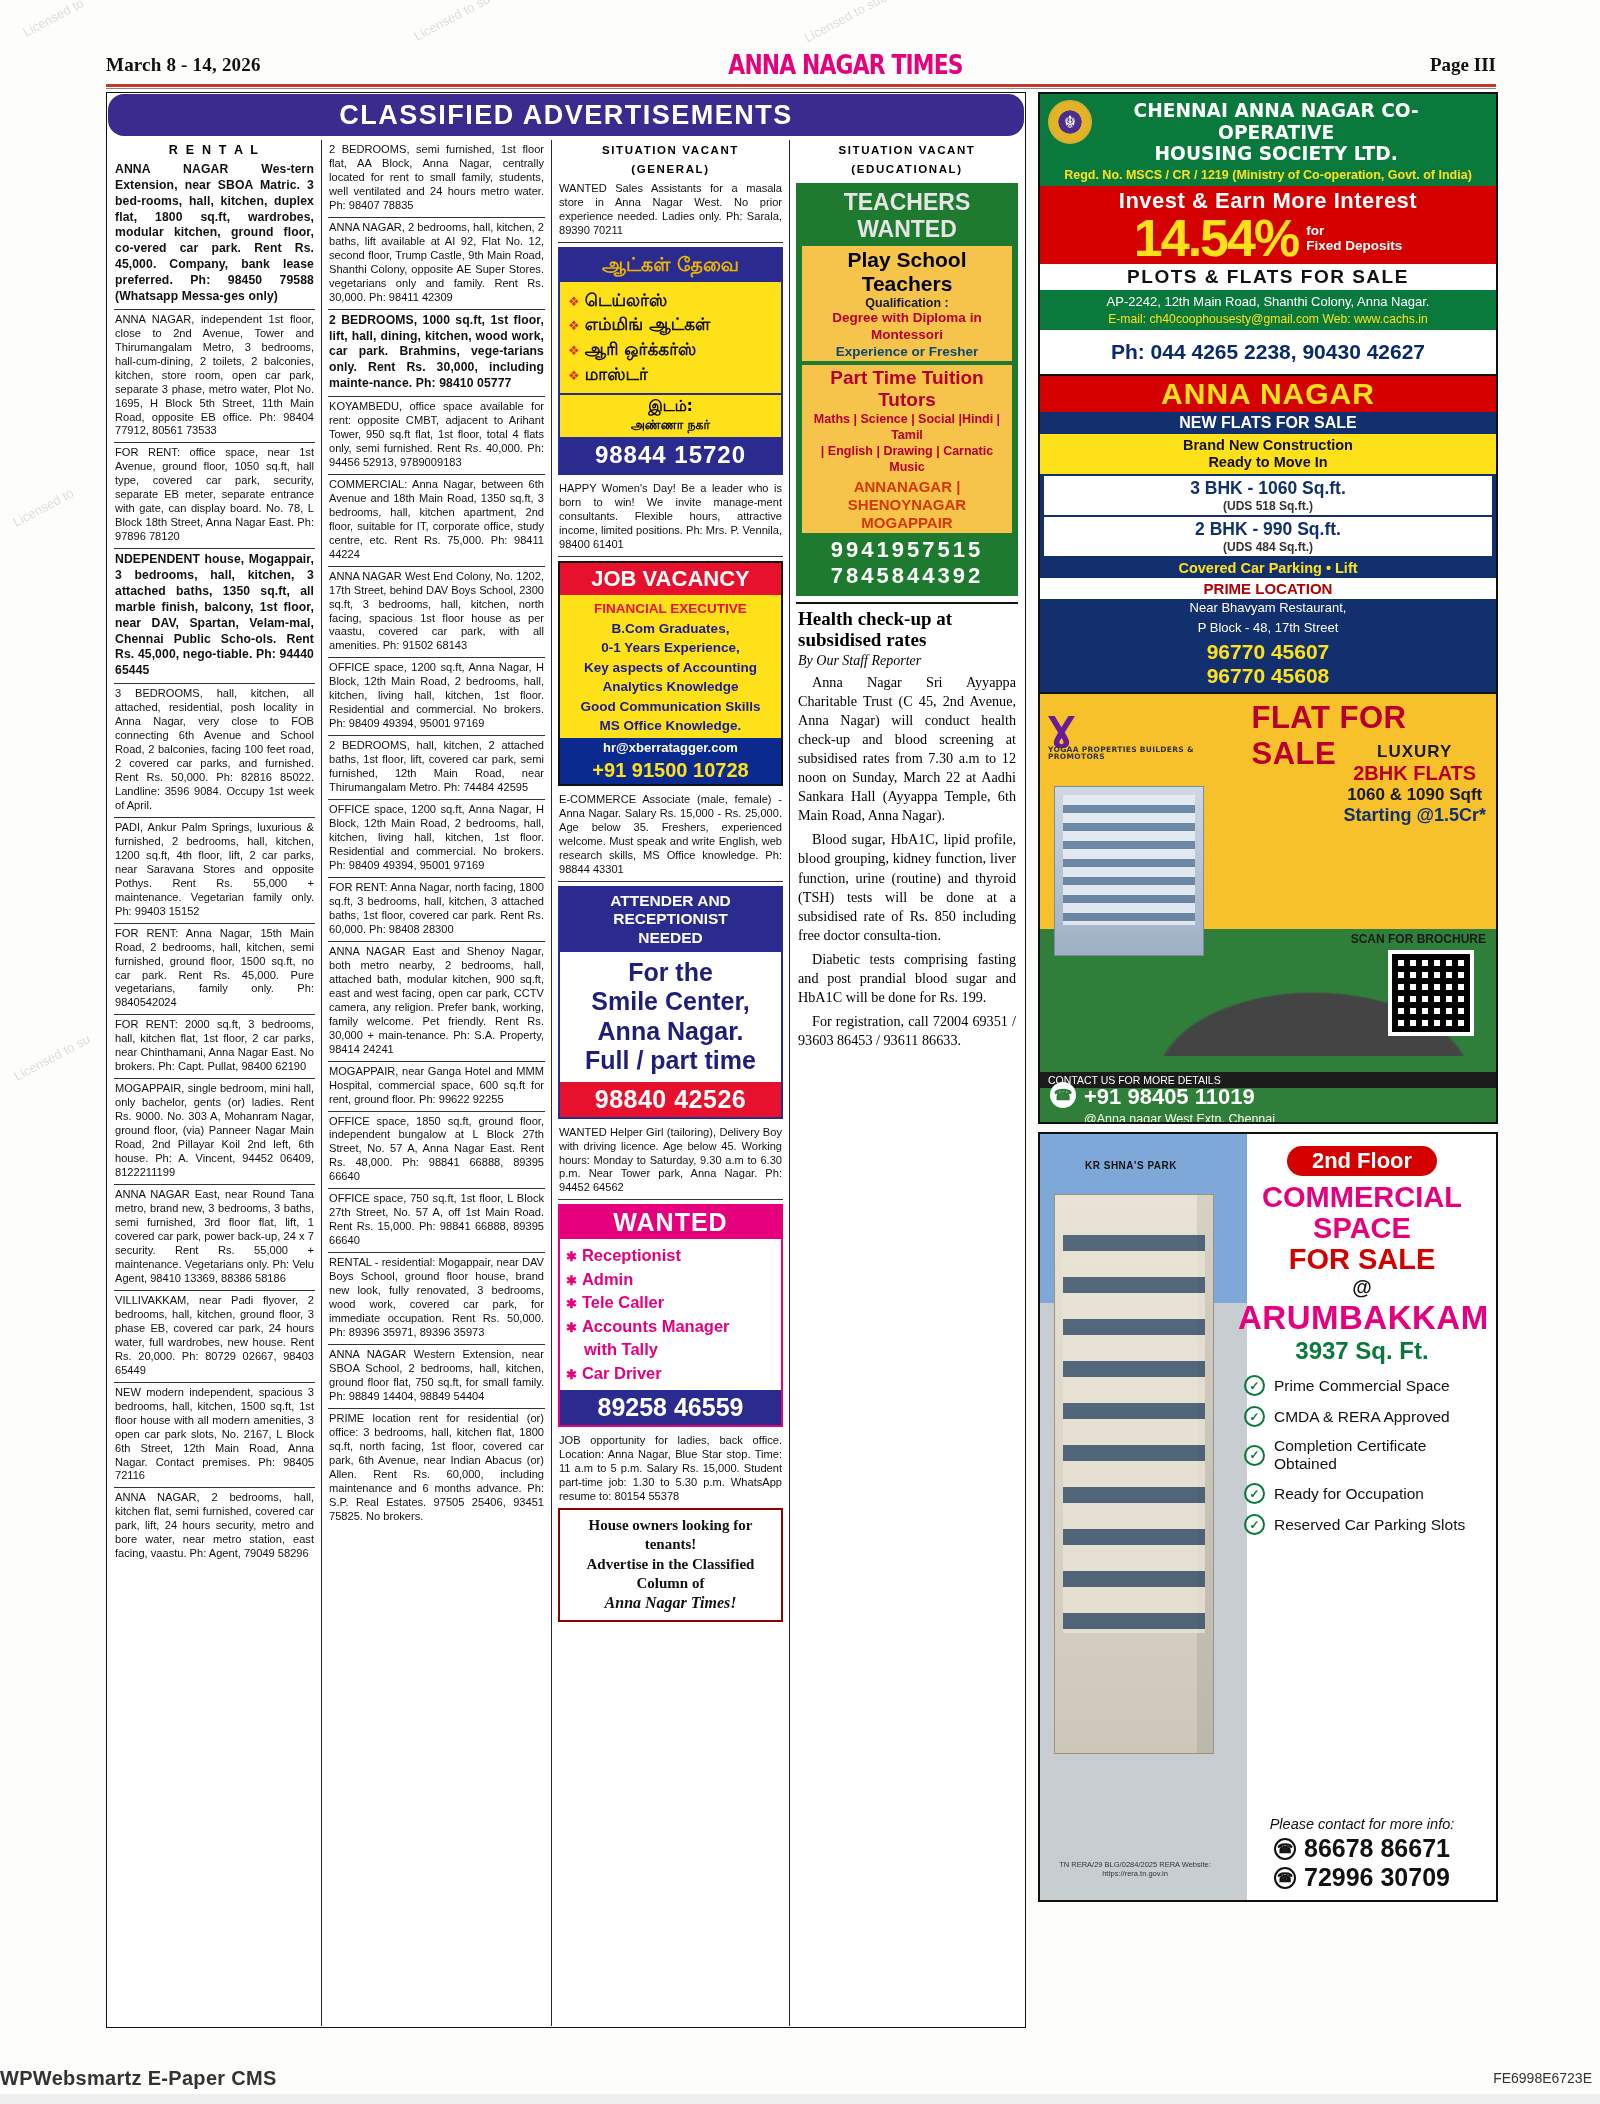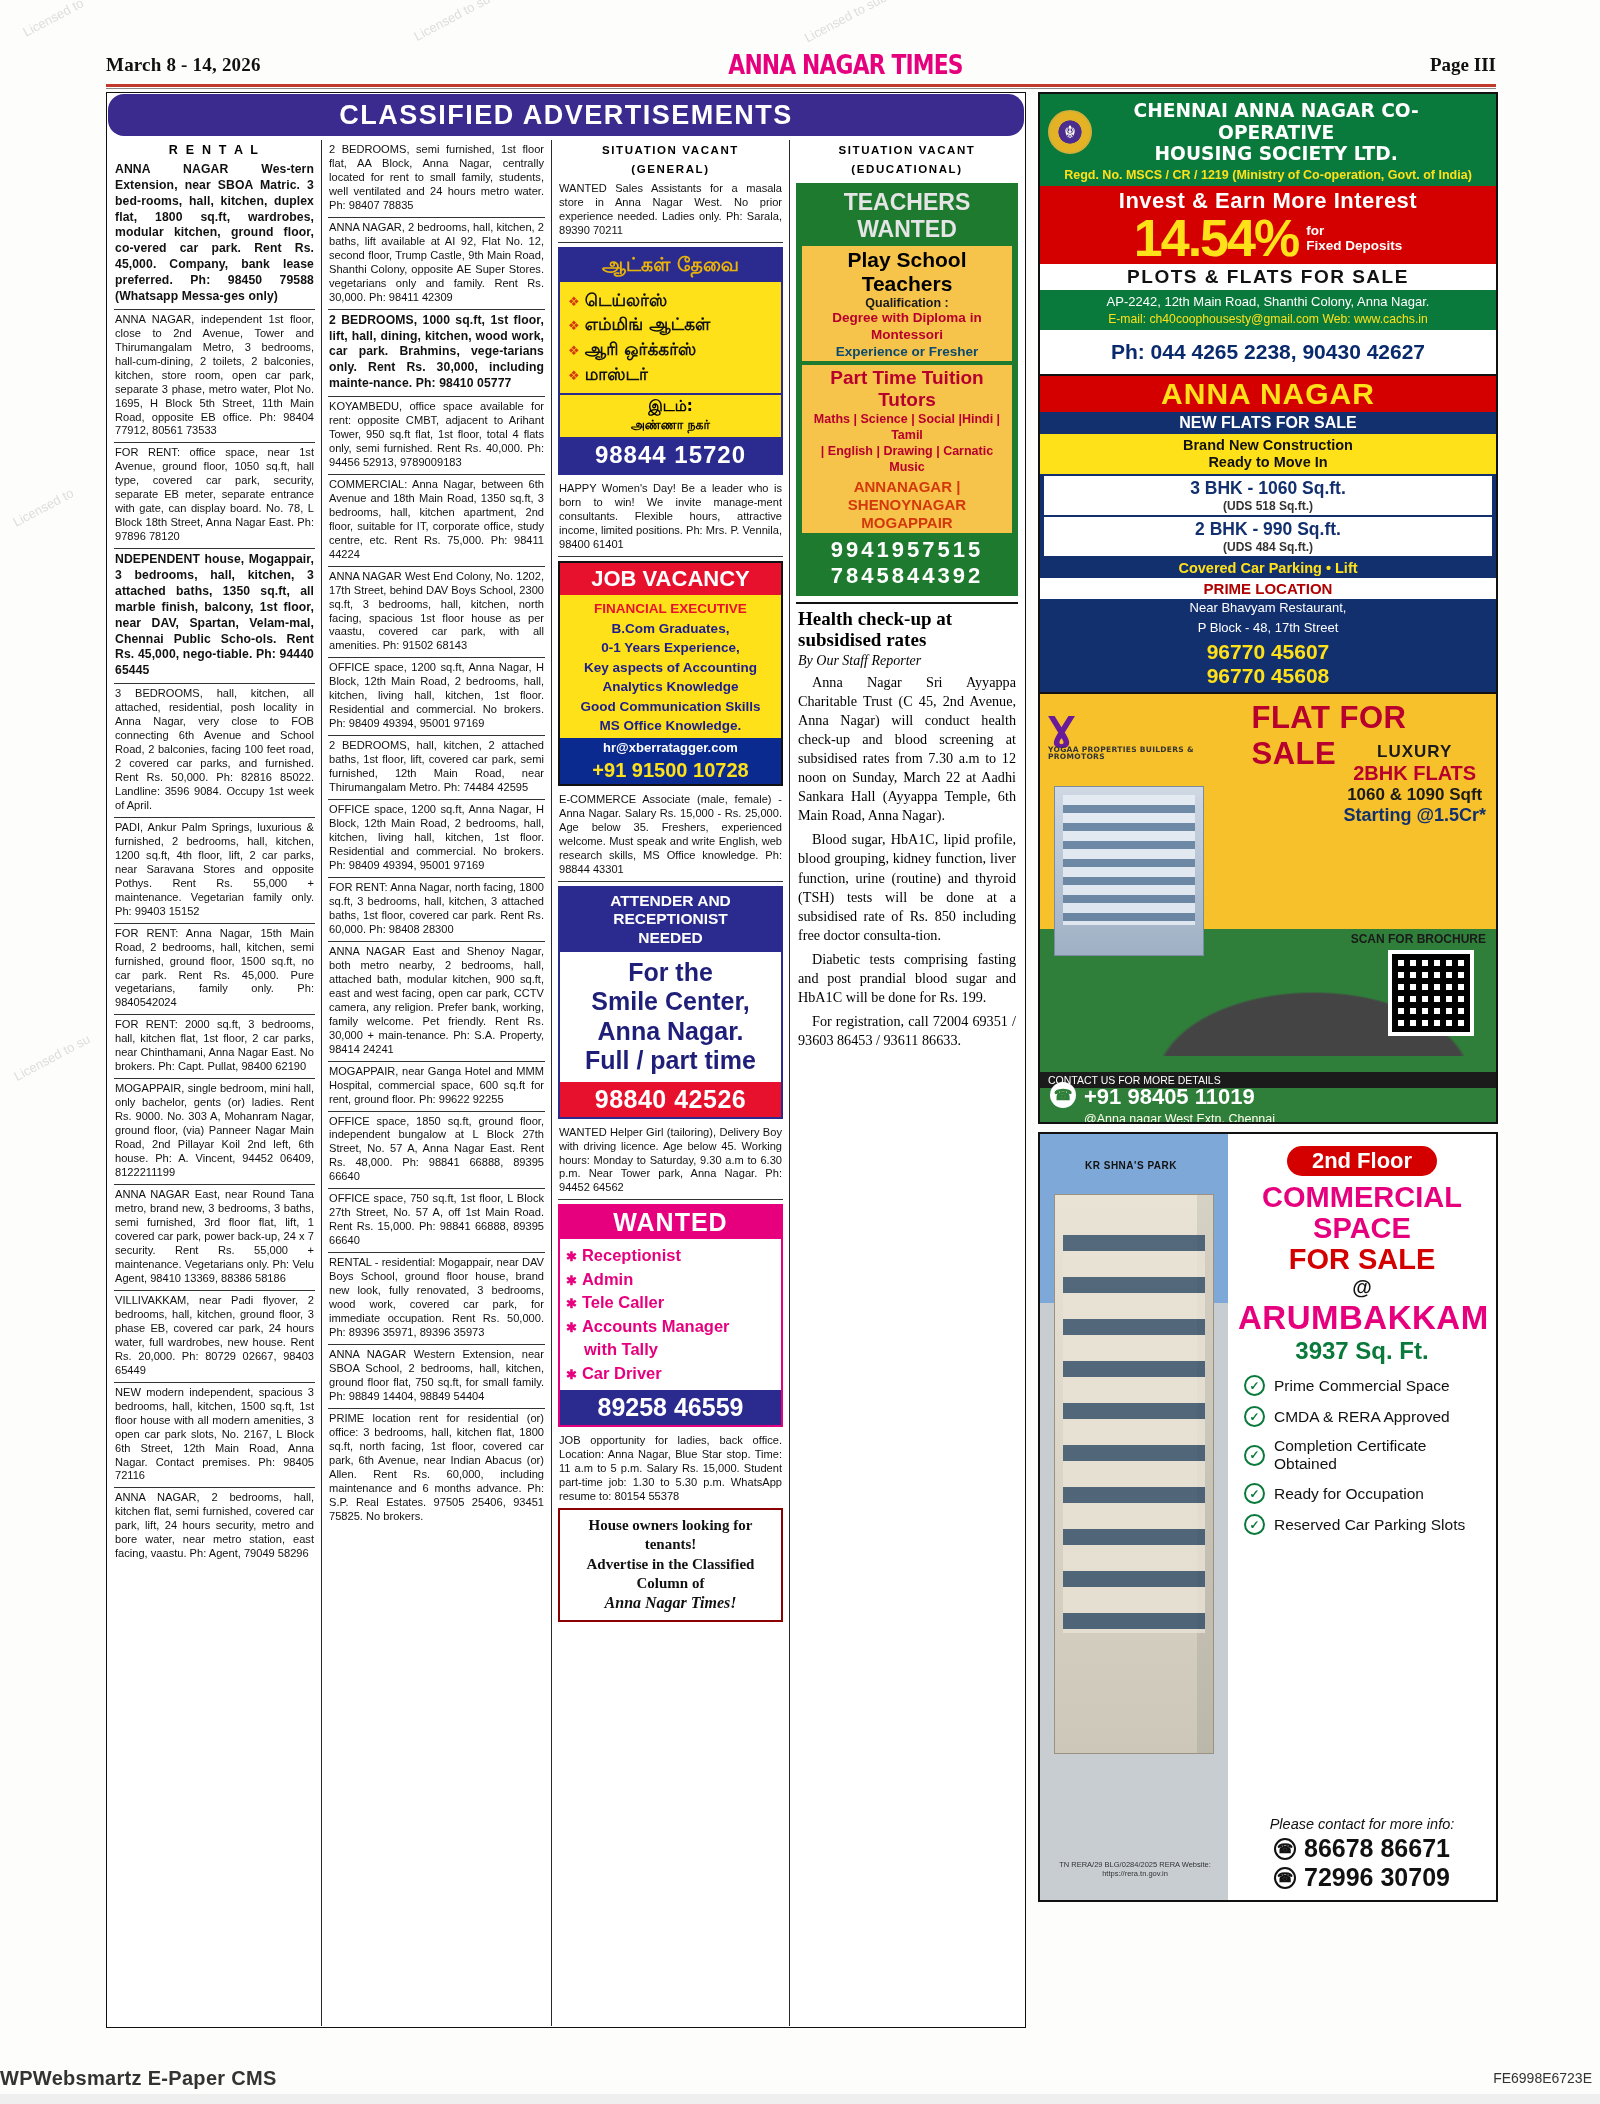--- a/index.html
+++ b/index.html
@@ -112,21 +112,21 @@
   
   .article { font-family:"Liberation Serif", serif; padding:4px 2px; }
   .article h2 { font-size:19px; font-weight:bold; line-height:1.15; color:#000; }
   .article .by { font-size:14px; font-style:italic; margin:2px 0 4px; }
   .article p { font-size:14.2px; line-height:1.34; text-align:justify; text-indent:14px; margin-bottom:5px; }
 
   
   .rail { position:absolute; left:1038px; top:92px; width:460px; }
 
   .ad-coop { border:2px solid #111; background:#0a7a3c; }
-  .coop-top { display:flex; align-items:center; padding:6px 8px 2px; }
+  .coop-top { display:flex; padding:6px 8px 2px; }
   .coop-seal { width:44px; height:44px; border-radius:50%;
     background:radial-gradient(circle at 50% 50%, #4b2d8f 0 40%, #e3b325 42% 72%, #b8860b 74% 100%);
     border:2px solid #d4af37; position:relative; flex:none;}
   .coop-seal::after { content:"\262C"; position:absolute; inset:0; display:flex; align-items:center; justify-content:center;
     color:#ffe; font-size:17px; }
   .coop-name { color:#fff; font-weight:bold; font-size:20px; line-height:1.08; text-align:center; flex:1;
                font-family:"DejaVu Sans", sans-serif; transform:scaleX(.93); transform-origin:left;}
   .coop-reg { color:#ffe11a; font-weight:bold; font-size:12.5px; text-align:center; padding:1px 0 4px; }
   .coop-red { background:#d40000; text-align:center; padding:2px 0 1px; }
   .coop-red .inv { color:#fff; font-weight:bold; font-size:22px; letter-spacing:.5px; }
@@ -174,21 +174,21 @@
     background-blend-mode:multiply; }
   .fls-scan { position:absolute; right:10px; bottom:176px; color:#1a1a1a; font-weight:bold; font-size:12px; }
   .fls-contact { position:absolute; left:0; right:0; bottom:34px; background:#1b1b1b; color:#fff;
                  font-size:10.5px; padding:2px 8px; }
   .fls-phone { position:absolute; left:0; right:0; bottom:12px; color:#fff; font-weight:bold; font-size:22px; padding-left:44px;}
   .fls-phone .ic { position:absolute; left:10px; top:-2px; width:26px; height:26px; border-radius:50%;
                    background:#fff; color:#2f7f3a; display:flex; align-items:center; justify-content:center; font-size:15px;}
   .fls-addr { position:absolute; left:0; right:0; bottom:-4px; color:#ffe; font-size:12.5px; padding-left:44px;}
 
   .ad-com { border:2px solid #111; margin-top:8px; position:relative; height:770px; background:#fff; overflow:hidden; }
-  .com-left { position:absolute; left:0; top:0; width:188px; height:100%;
+  .com-left { position:absolute; left:0; top:0; width:207px; height:100%;
     background:linear-gradient(#7ea8d8 0 22%, #c8cdd2 22% 100%); }
   .com-bld { position:absolute; left:14px; top:60px; width:160px; height:560px;
     background:linear-gradient(#e9e3d6, #cdc7ba); border:1px solid #9a927f;
     box-shadow:inset -16px 0 0 rgba(0,0,0,.08); }
   .com-bld::before { content:""; position:absolute; left:8px; right:8px; top:40px; bottom:120px;
     background:repeating-linear-gradient(#2f4a66 0 16px, #e9e3d6 16px 42px); opacity:.8;}
   .com-sign { position:absolute; left:16px; top:26px; width:150px; text-align:center; color:#111;
               font-weight:bold; font-size:10px; letter-spacing:.5px; }
   .com-right { position:absolute; left:188px; right:0; top:0; bottom:0; padding:8px 10px; }
   .com-2nd { background:#d40000; color:#fff; font-weight:bold; font-size:22px; text-align:center;

